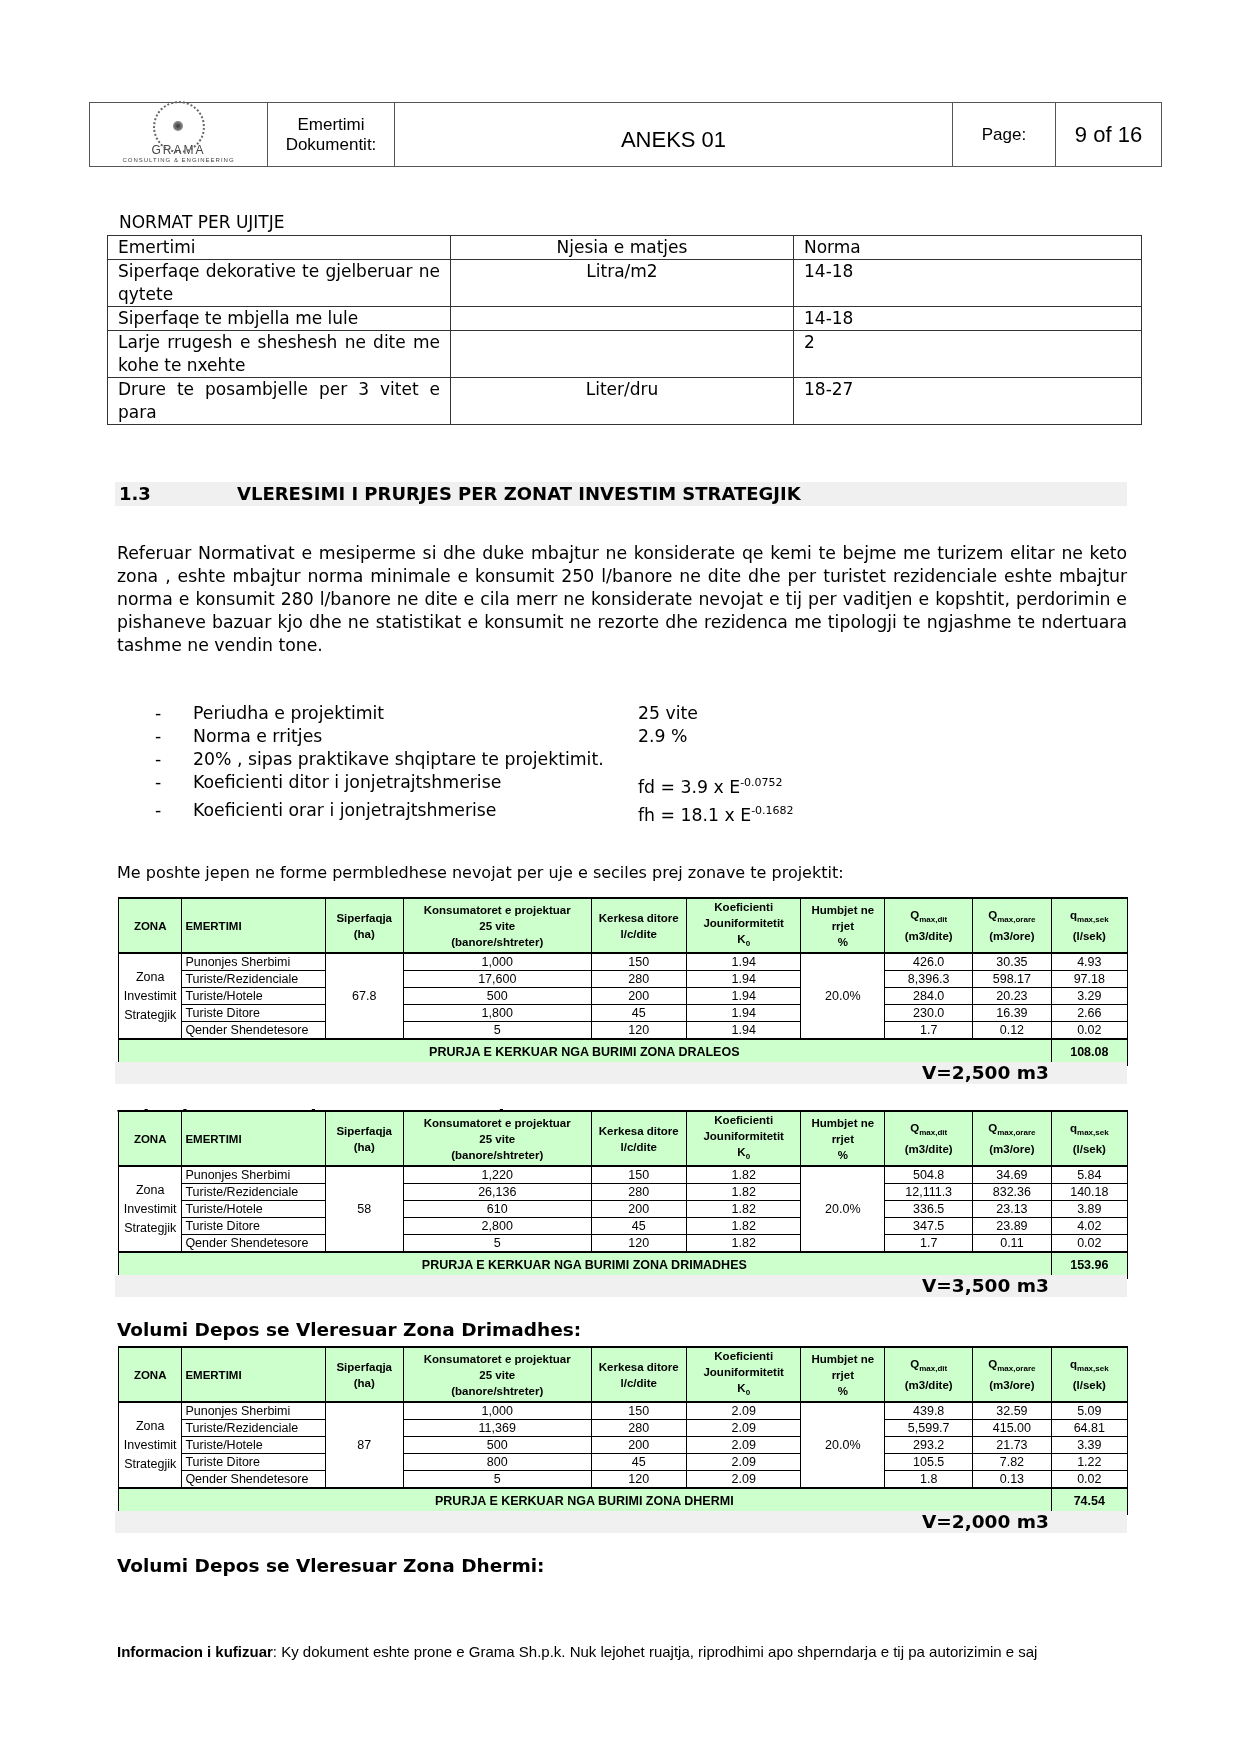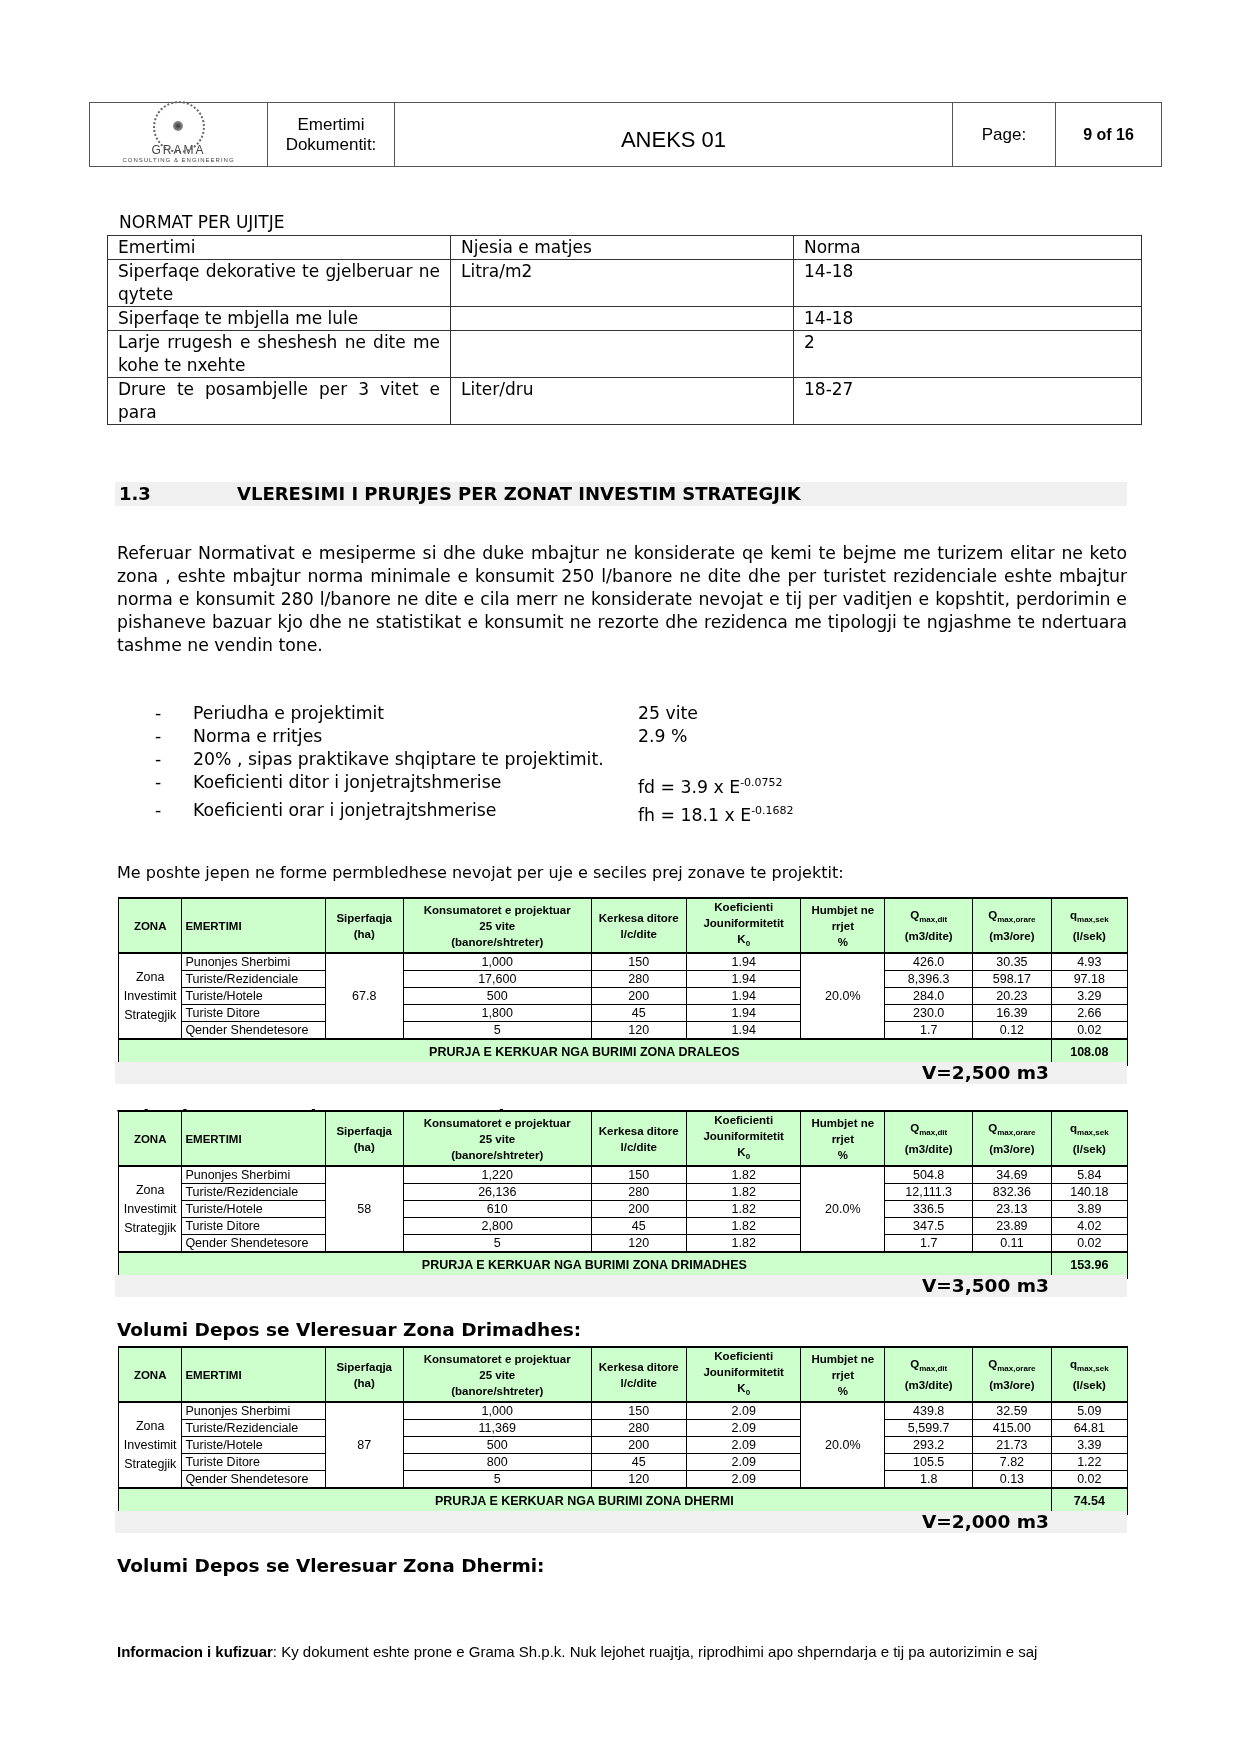--- a/index.html
+++ b/index.html
@@ -7,32 +7,32 @@
   .abs { position:absolute; }
 
   
   .hdr { position:absolute; left:89px; top:102px; width:1073px; height:65px; border:1px solid #555; display:flex; box-sizing:border-box; }
   .hdr > div { border-right:1px solid #555; box-sizing:border-box; display:flex; align-items:center; justify-content:center; font-family:"Liberation Sans", sans-serif; }
   .hdr > div:last-child { border-right:none; }
   .h-logo { width:178px; flex-direction:column; position:relative; }
   .h-label { width:127px; font-size:17px; text-align:center; line-height:20px; }
   .h-title { width:558px; font-size:22px; padding-top:10px; }
   .h-page { width:103px; font-size:17px; }
-  .h-pageval { flex:1; font-size:16px;font-weight:bold; }
+  .h-pageval { flex:1; font-size:22px; }
   .logo-ring { width:48px; height:48px; border-radius:50%; border:2px dotted #666; position:relative; margin-top:-6px; }
   .logo-ring::after { content:""; position:absolute; left:18px; top:18px; width:10px; height:10px; border-radius:50%; background:radial-gradient(#333, #bbb); }
   .logo-text { font-size:12px; letter-spacing:2px; color:#444; margin-top:-10px; }
   .logo-sub { font-size:6px; letter-spacing:1px; color:#444; }
 
   
   .norm-title { left:119px; top:212px; font-size:17px; font-family:"DejaVu Sans", sans-serif; }
   table.norms { position:absolute; left:107px; top:235px; width:1035px; border-collapse:collapse; font-size:17px; font-family:"DejaVu Sans", sans-serif; }
   table.norms td { border:1px solid #333; padding:0 10px; vertical-align:top; line-height:23px; }
   table.norms td.c1 { width:322px; text-align:justify; }
-  table.norms td.c2 { width:322px; }
+  table.norms td.c2 { width:322px;text-align:center; }
 
   
   .sec { position:absolute; left:115px; top:482px; width:1012px; height:24px; background:#f0f0f0; font-weight:bold; font-size:18px; line-height:24px; }
   .sec .num { position:absolute; left:4px; }
   .sec .txt { position:absolute; left:122px;text-align:right; }
 
   .para { position:absolute; left:117px; top:542px; width:1010px; font-size:17.3px; line-height:23px; text-align:justify; }
 
   .params { position:absolute; left:155px; top:702px; font-size:17.3px; line-height:23px; }
   .params .row { display:flex; }

